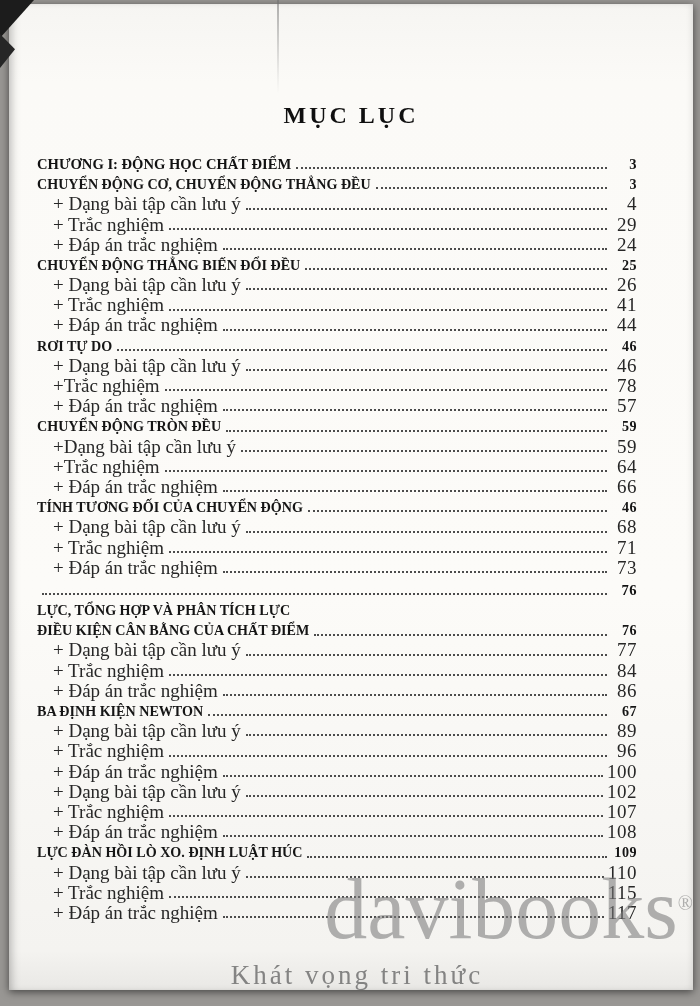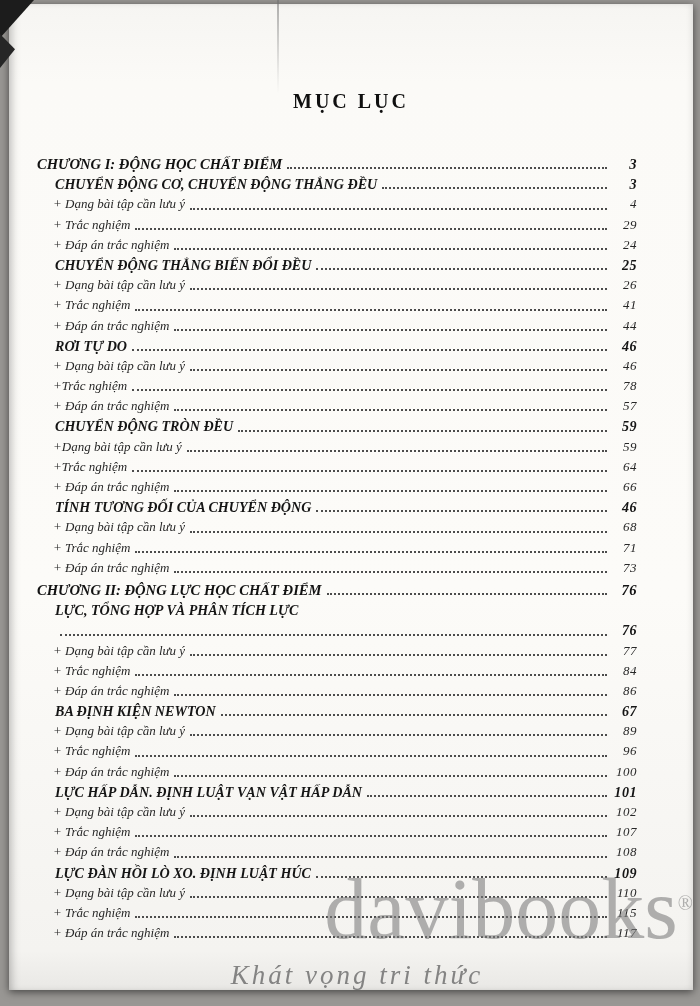--- a/index.html
+++ b/index.html
@@ -13,46 +13,46 @@
     background:linear-gradient(180deg,#f6f5f2 0%,#fbfaf7 8%,#fcfbf8 60%,#f4f3f0 96%,#e9e8e5 100%);
     box-shadow:0 2px 8px rgba(0,0,0,.55), inset 7px 0 10px -5px rgba(0,0,0,.28), inset -4px 0 8px -5px rgba(0,0,0,.18);
   }
   .corner-a{position:absolute;left:0;top:0;width:34px;height:38px;background:#1c1c1c;
     clip-path:polygon(0 0,100% 0,0 100%);}
   .corner-b{position:absolute;left:0;top:34px;width:15px;height:34px;background:#262626;
     clip-path:polygon(0 0,100% 45%,0 100%);}
   .crease{position:absolute;left:277px;top:0;width:2px;height:94px;
     background:linear-gradient(180deg,rgba(110,110,110,.55),rgba(170,170,170,.15) 80%,rgba(170,170,170,0));}
   .page-title{
-    position:absolute;left:0;right:0;top:86px;margin:0;
-    text-align:center;font-size:20px;font-weight:bold;letter-spacing:3px;color:#0f0f0f;
+    position:absolute;left:0;right:0;top:86px;margin:12px;
+    text-align:center;font-size:24px;font-weight:bold;letter-spacing:3px;color:#0f0f0f;
   }
   .toc{
     position:absolute;left:28px;right:56px;top:148px;
   }
-  .row{display:flex;align-items:flex-start;height:20.2px;line-height:20.2px;white-space:nowrap;font-style:italic;}
+  .row{display:flex;align-items:flex-end;height:20.2px;line-height:20.2px;white-space:nowrap;}
   .row .lab{flex:0 0 auto;}
   .row .leader{
     flex:1 1 auto;align-self:flex-end;
     border-bottom:2px dotted #4c4c4c;margin:0 4px 5px 5px;min-width:10px;
   }
   .row .pg{flex:0 0 auto;min-width:26px;text-align:right;}
   .row.chapter{font-weight:bold;font-size:14.6px;color:#121212;margin-top:2px;}
-  .row.section{font-weight:bold;font-size:14.1px;color:#151515;margin-left:18px;}
-  .row.item{font-size:13px;color:#272727;margin-left:16px;}
+  .row.section{font-weight:bold;font-size:14.1px;color:#151515;}
+  .row.item{font-size:19px;color:#272727;margin-left:16px;}
   .row.item .pg,.row.section .pg,.row.chapter .pg{letter-spacing:.5px;}
   .wm{
     position:absolute;left:0;right:0;top:862px;text-align:right;
     font-size:86px;line-height:1;color:rgba(122,122,122,.58);
     pointer-events:none;user-select:none;
   }
   .wm sup{font-size:20px;vertical-align:28px;}
   .wm-sub{
     position:absolute;left:0;right:0;top:956px;text-align:center;
-    font-size:27px;letter-spacing:3px;font-style:italic;
+    font-size:27px;letter-spacing:3px;
     color:rgba(105,105,105,.8);pointer-events:none;user-select:none;margin-left:12px;
   }
 </style>
 </head>
 <body>
 
 <div class="scan-page">
   <h1 class="page-title">MỤC LỤC</h1>
   <div class="toc">
       <div class="row chapter">
@@ -154,28 +154,28 @@
         <span class="lab">+ Trắc nghiệm</span>
         <span class="leader"></span>
         <span class="pg">71</span>
       </div>
       <div class="row item">
         <span class="lab">+ Đáp án trắc nghiệm</span>
         <span class="leader"></span>
         <span class="pg">73</span>
       </div>
       <div class="row chapter">
-        <span class="lab">CHƯƠNG II: ĐỘNG LỰC HỌC CHẤT ĐIỂM</span>
         <span class="leader"></span>
         <span class="pg">76</span>
       </div>
       <div class="row section">
         <span class="lab">LỰC, TỔNG HỢP VÀ PHÂN TÍCH LỰC</span>
       </div>
       <div class="row section">
+        <span class="lab">ĐIỀU KIỆN CÂN BẰNG CỦA CHẤT ĐIỂM</span>
         <span class="leader"></span>
         <span class="pg">76</span>
       </div>
       <div class="row item">
         <span class="lab">+ Dạng bài tập cần lưu ý</span>
         <span class="leader"></span>
         <span class="pg">77</span>
       </div>
       <div class="row item">
         <span class="lab">+ Trắc nghiệm</span>
@@ -199,25 +199,20 @@
       </div>
       <div class="row item">
         <span class="lab">+ Trắc nghiệm</span>
         <span class="leader"></span>
         <span class="pg">96</span>
       </div>
       <div class="row item">
         <span class="lab">+ Đáp án trắc nghiệm</span>
         <span class="leader"></span>
         <span class="pg">100</span>
-      </div>
-      <div class="row section">
-        <span class="lab">LỰC HẤP DẪN. ĐỊNH LUẬT VẠN VẬT HẤP DẪN</span>
-        <span class="leader"></span>
-        <span class="pg">101</span>
       </div>
       <div class="row item">
         <span class="lab">+ Dạng bài tập cần lưu ý</span>
         <span class="leader"></span>
         <span class="pg">102</span>
       </div>
       <div class="row item">
         <span class="lab">+ Trắc nghiệm</span>
         <span class="leader"></span>
         <span class="pg">107</span>

